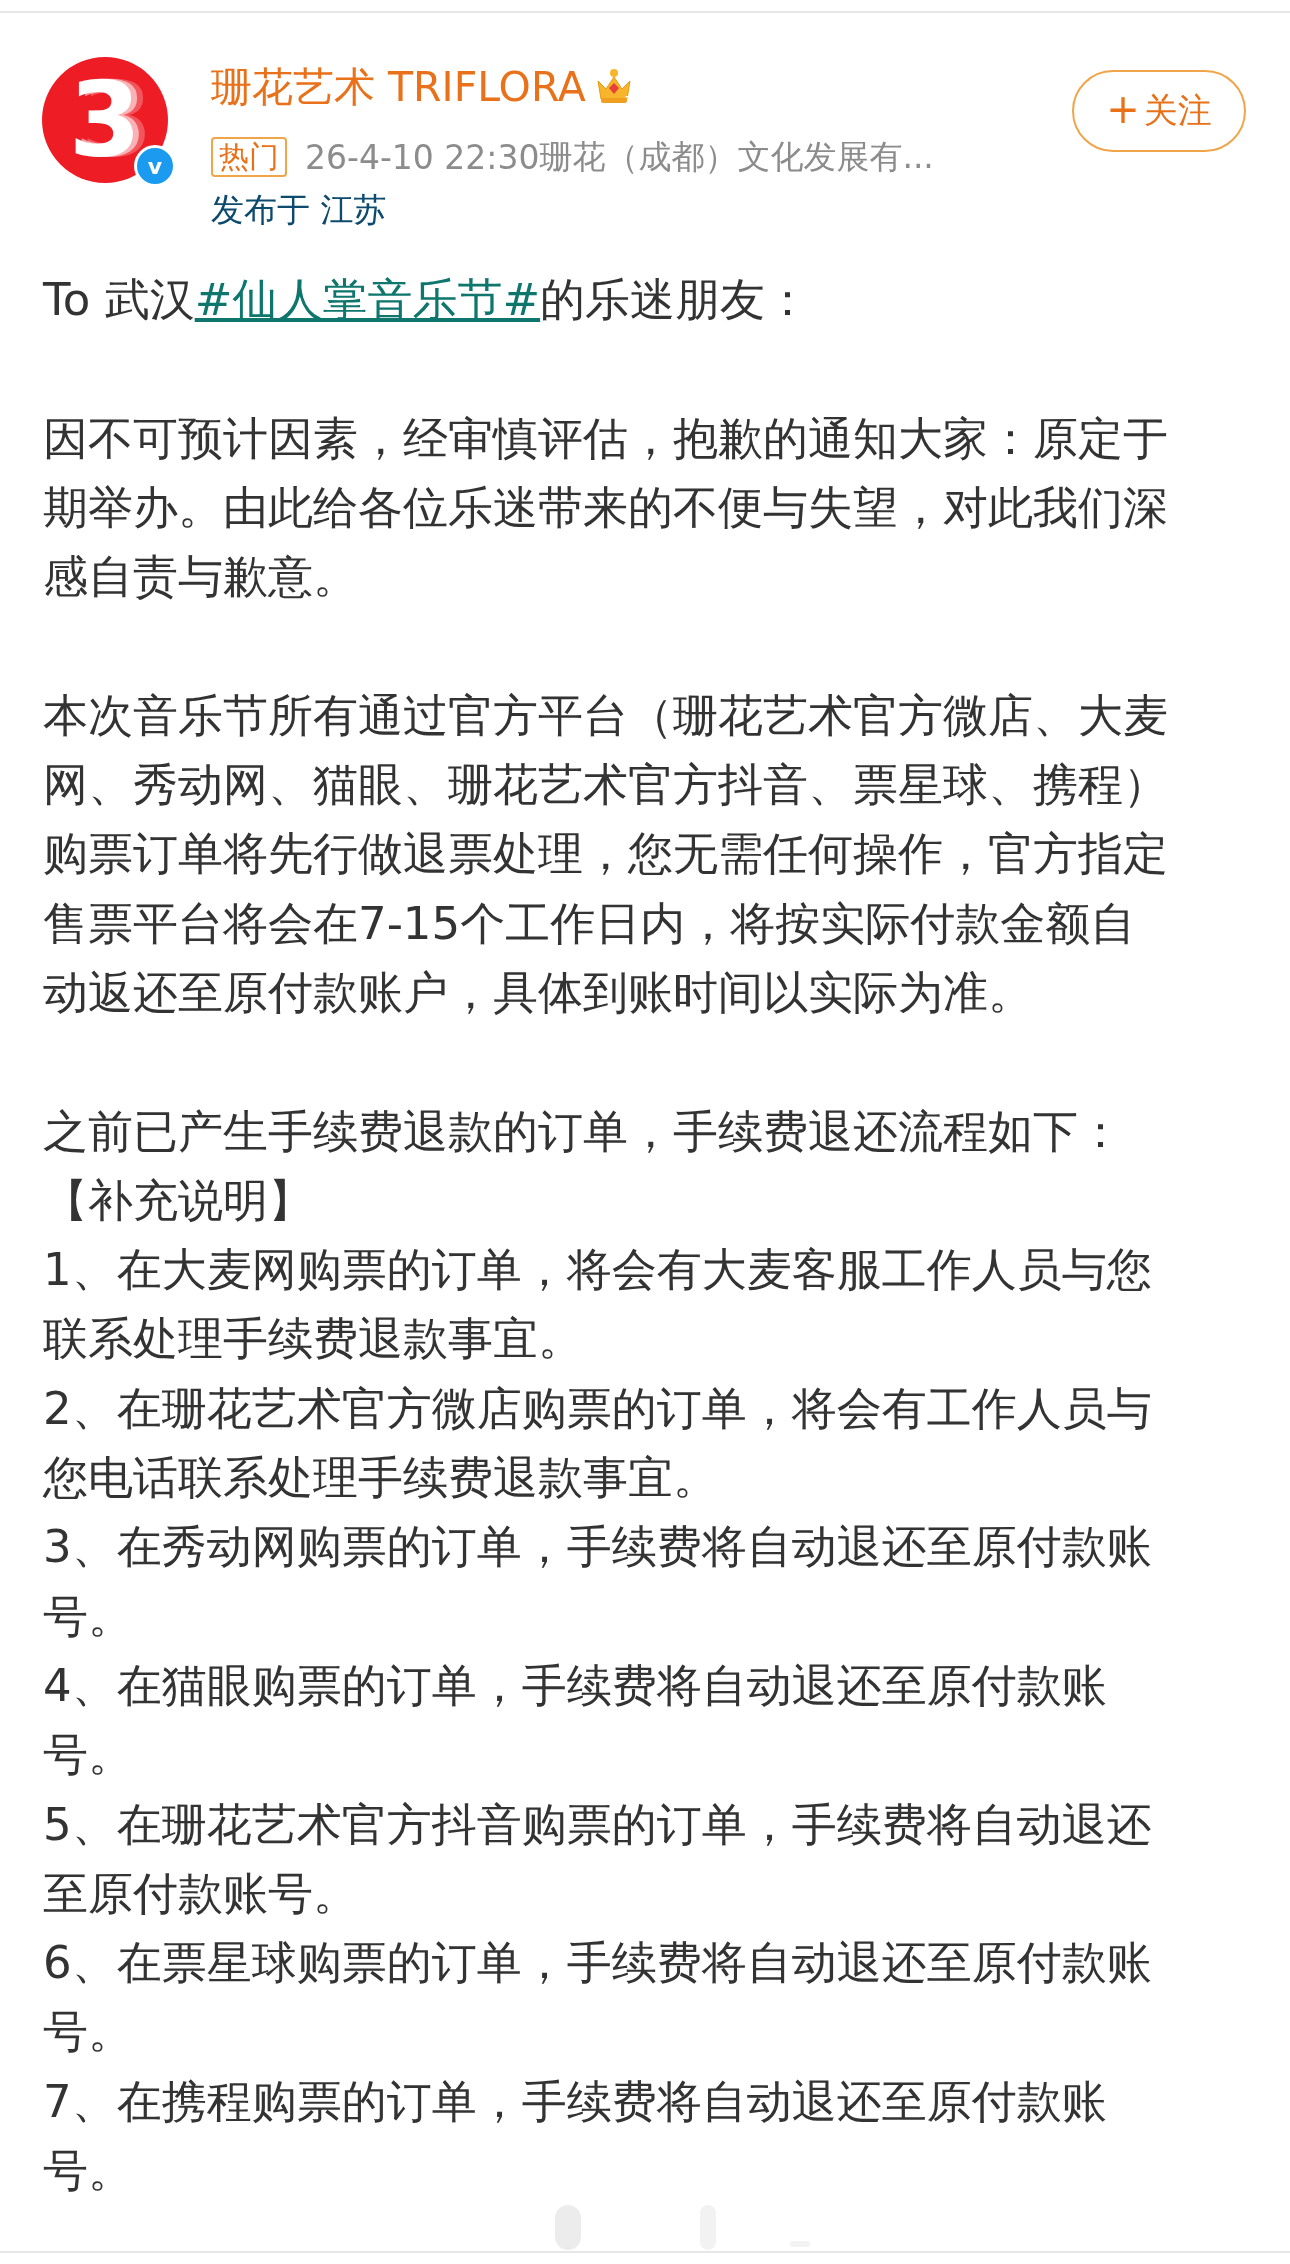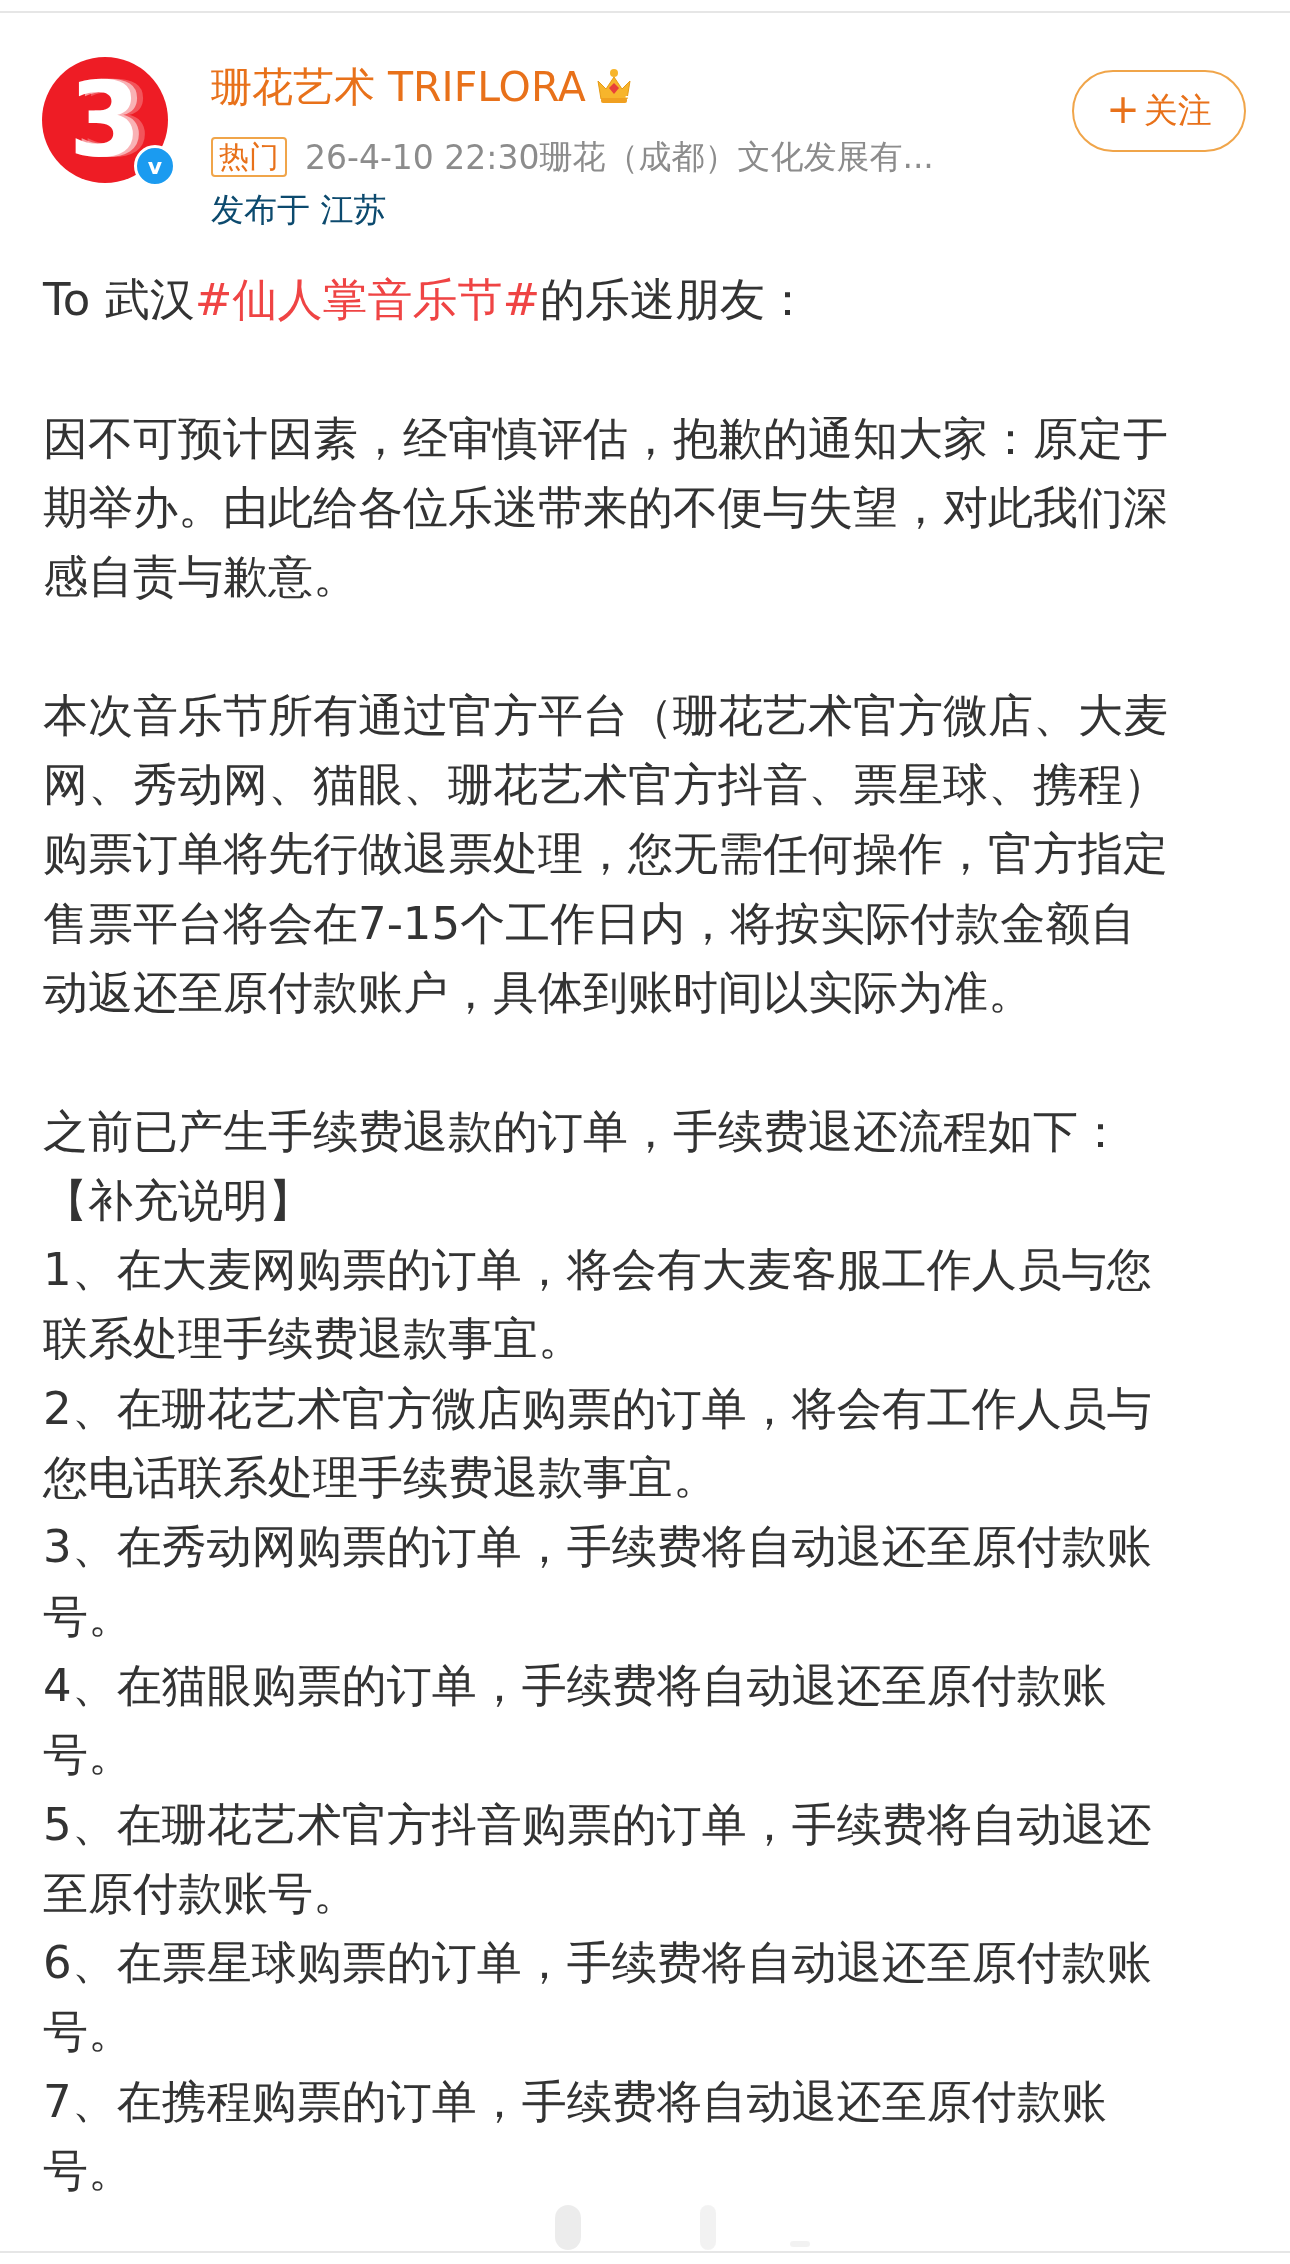--- a/index.html
+++ b/index.html
@@ -66,21 +66,21 @@
     gap: 4px;
   }
   .follow-plus { font-size: 40px; line-height: 1; margin-top: -4px; }
 
   
   .post-body {
     position: absolute; left: 43px; top: 265px; width: 1210px;
     font-size: 45px; line-height: 69.3px; color: #333333;
   }
   .post-body .line { height: 69.3px; white-space: nowrap; overflow: visible; }
-  .hashtag { color: #ef4444; }
+  .hashtag { color: #0f766e; text-decoration: underline; }
 
   .watermark {
     position: absolute; left: 520px; top: 2205px; width: 300px; height: 45px;
     opacity: 0.18;
   }
 </style>
 </head>
 <body>
 
 <div class="top-divider"></div>

